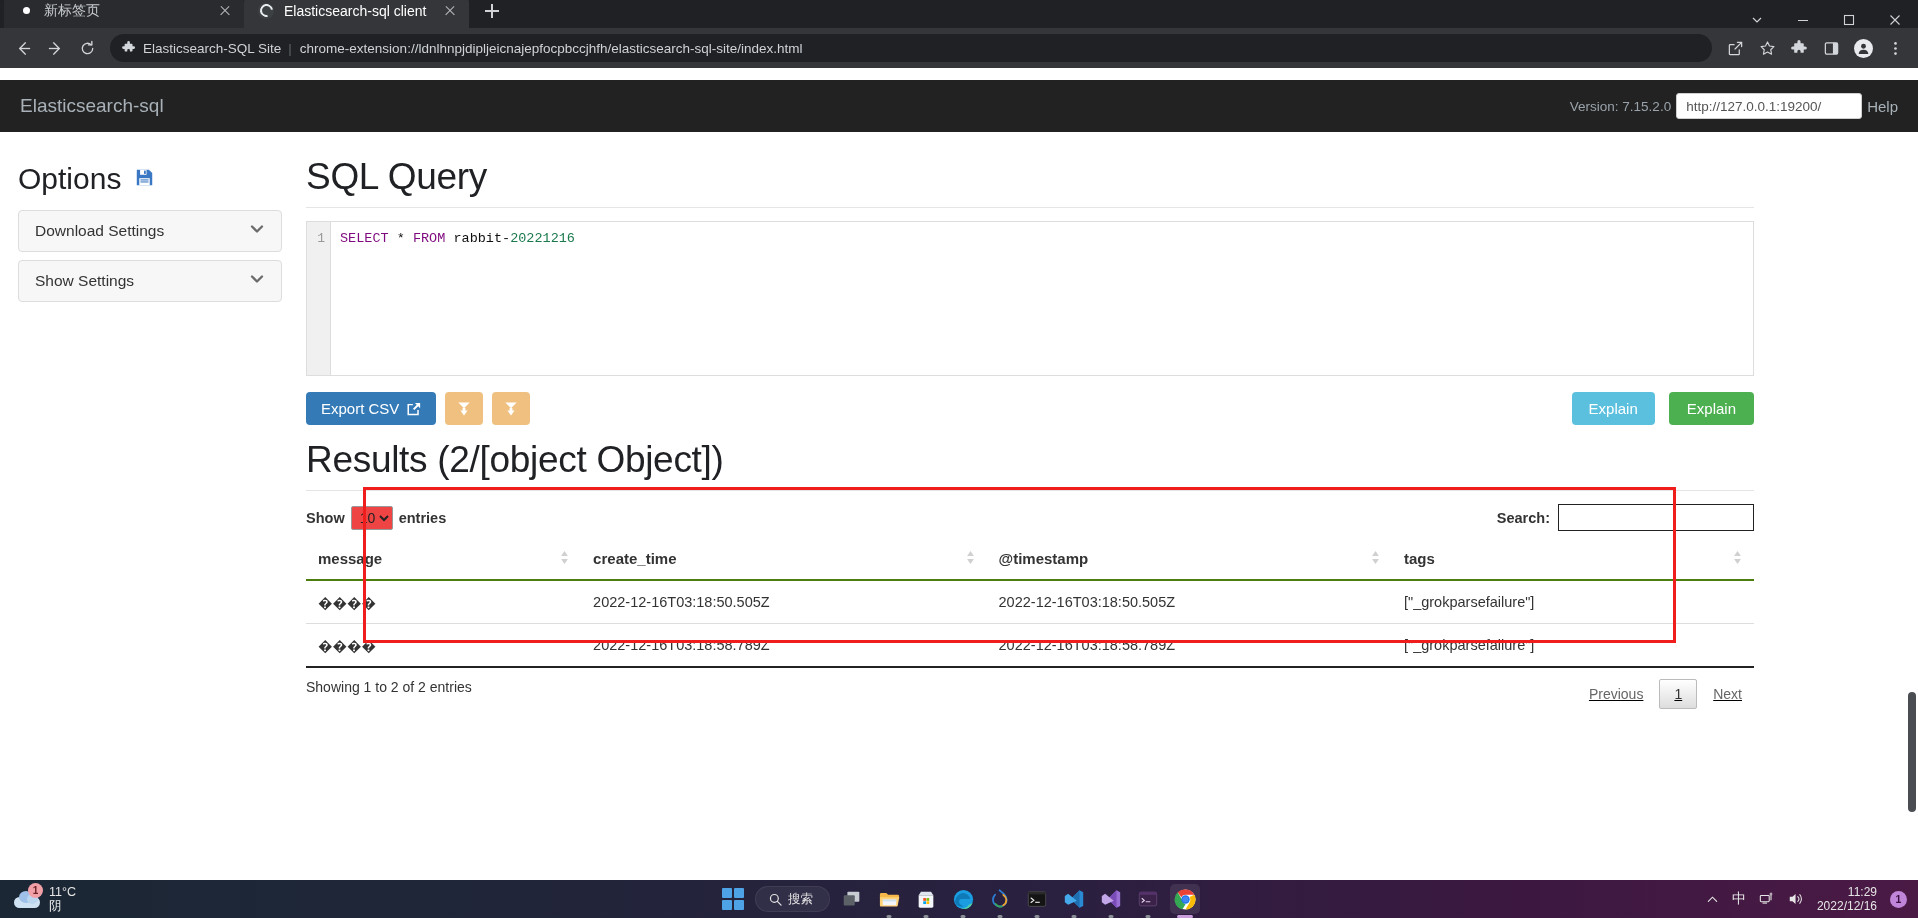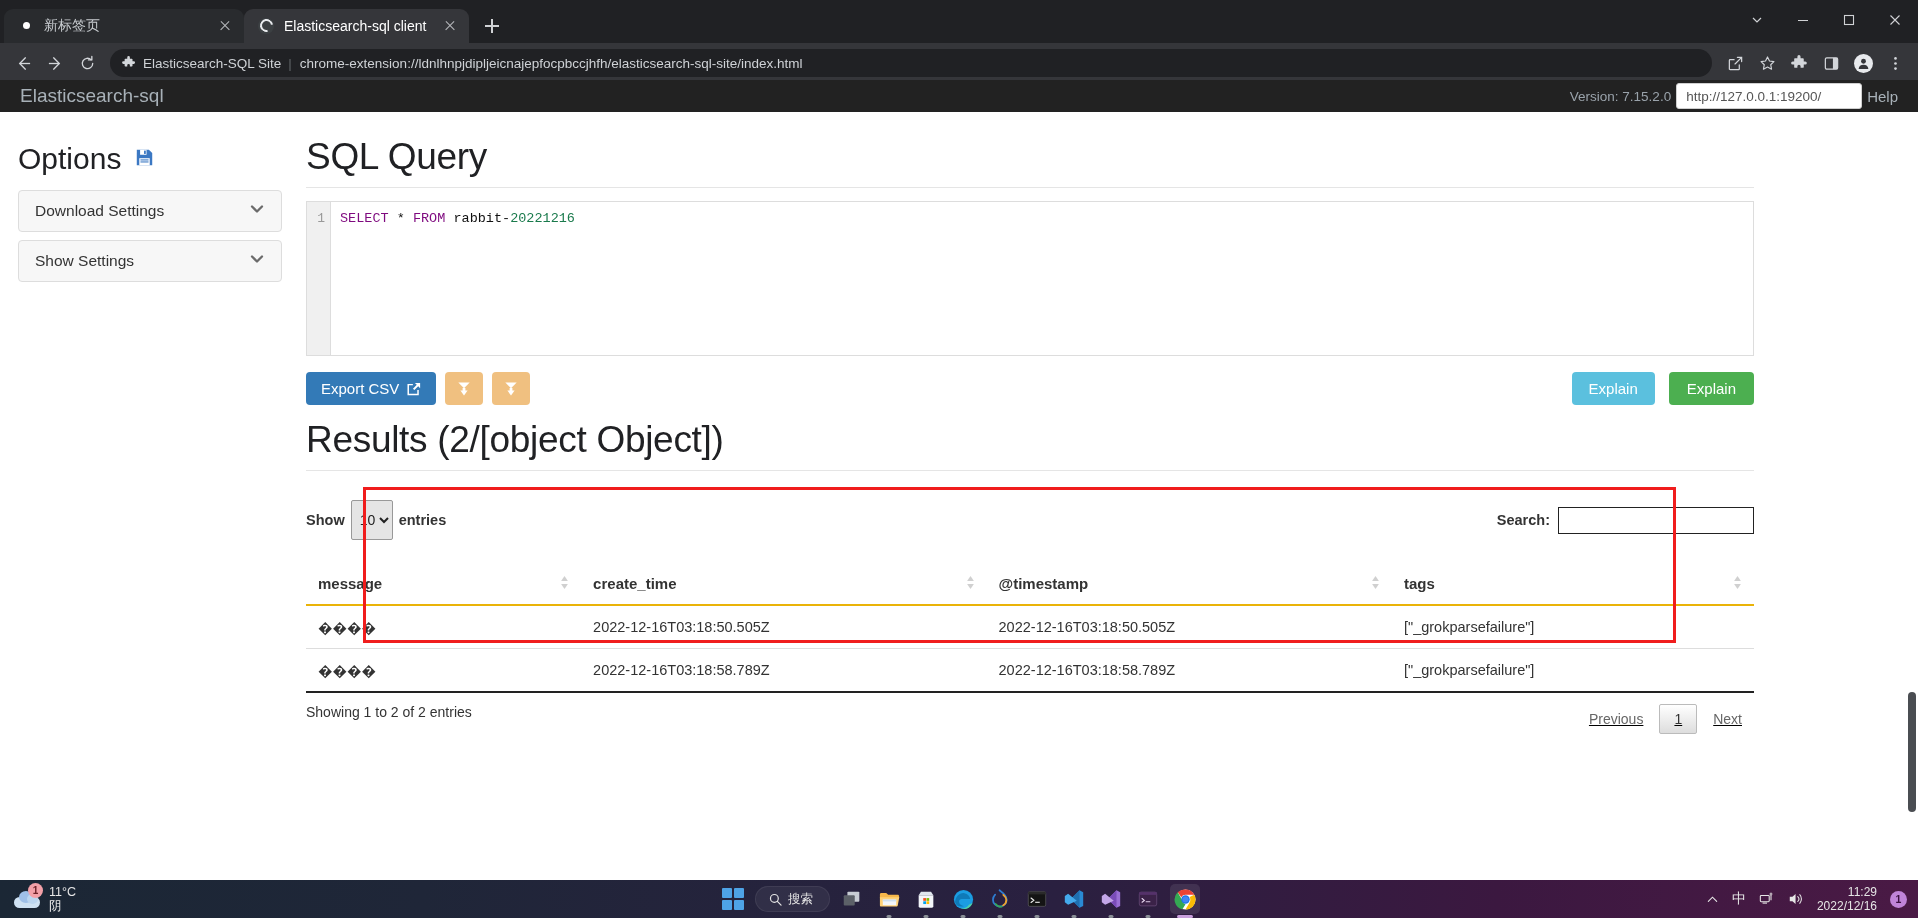--- a/index.html
+++ b/index.html
@@ -7,21 +7,21 @@
     width: 1918px; height: 918px;
     overflow: hidden;
     font-family: "Liberation Sans", sans-serif;
     background: #fff;
   }
 
   
   .browser { width: 1918px; height: 918px; position: relative; background:#fff; }
 
   .tabstrip {
-    height: 43px; background:#202124; display:flex; align-items:flex-end;
+    height: 28px; background:#202124; display:flex; align-items:flex-end;
     position:relative; padding-left: 4px;
   }
   .tab {
     height: 34px; display:flex; align-items:center; gap:9px;
     padding: 0 10px 0 14px; border-radius: 9px 9px 0 0;
     font-size: 14px; color:#c8ccd0; min-width: 150px; max-width: 300px;
     position: relative;
   }
   .tab.inactive { background: #292b2e; width: 240px; }
   .tab.active { background: #35363a; width: 225px; color:#fff; }
@@ -68,21 +68,21 @@
   .ext-badge{display:flex;align-items:center;gap:7px;white-space:nowrap;}
   .omni-sep{color:#5f6368;}
   .omni-url{color:#cfd2d6;white-space:nowrap;overflow:hidden;text-overflow:ellipsis;font-size:13.5px;}
   .tb-icon{width:30px;height:30px;display:flex;align-items:center;justify-content:center;color:#d3d6da;flex:0 0 30px;}
   .avatar-circ{width:19px;height:19px;border-radius:50%;background:#e8eaed;display:flex;align-items:center;justify-content:center;}
 
   
   .page { position:absolute; top:80px; left:0; right:0; bottom:38px; background:#fff; overflow:hidden;}
 
   .appbar{
-    height:32px; background:#222; color:#9aa3ab; display:flex; align-items:center;
+    height:52px; background:#222; color:#9aa3ab; display:flex; align-items:center;
     padding: 0 20px; position:relative;
   }
   .appbar-title{ font-size:19px; color:#a8b1b8; font-weight:400; }
   .appbar-right{ margin-left:auto; display:flex; align-items:center; gap:5px; }
   .version{ font-size:13.5px; color:#9aa3ab; }
   .host-input{
     width:186px;height:26px;background:#fff;border:1px solid #cfcfcf;border-radius:3px;
     font-size:13.5px;color:#555;padding:0 9px;font-family:"Liberation Sans",sans-serif;
   }
   .help-link{ font-size:15px;color:#a8b1b8; text-decoration:none; }
@@ -127,33 +127,33 @@
   .btn-search{ background:#4caf50; padding:0 18px; }
   .spacer{ flex:1; }
   .gap{ width:9px; }
   .gap2{ width:14px; }
 
   .h2{ font-size:37px; font-weight:400; color:#202124; margin-top:14px; padding-bottom:9px; letter-spacing:-0.3px;}
 
   .dt-top{ display:flex; align-items:center; margin-top:8px; margin-bottom:7px; }
   .dt-label{ font-size:14.5px; font-weight:bold; color:#333; }
   .dt-select{
-    margin: 16px 6px; height:40px; font-size:14px; font-family:"Liberation Sans",sans-serif;
-    border:1px solid #999; border-radius:2px; background:#e5e5e5; color:#222; padding-left:4px;
+    margin: 0 6px; height:24px; font-size:14px; font-family:"Liberation Sans",sans-serif;
+    border:1px solid #999; border-radius:2px; background:#ef4444; color:#222; padding-left:4px;
   }
   .dt-search-wrap{ margin-left:auto; display:flex; align-items:center; gap:8px; }
   .dt-search{
     width:196px;height:27px;border:1px solid #222;border-radius:0;background:#fff;
     font-size:14px;font-family:"Liberation Sans",sans-serif;padding:0 6px;
   }
 
   table.results{ width:100%; border-collapse:collapse; }
   table.results th{
     text-align:left; font-size:15px; font-weight:bold; color:#333;
-    padding: 12px 10px 12px 12px; border-bottom:2px solid #eab308; position:relative;
+    padding: 12px 10px 12px 12px; border-bottom:2px solid #4d7c0f; position:relative;
   }
   table.results td{
     font-size:14.5px; color:#333; padding: 11px 10px 11px 12px; border-bottom:1px solid #ddd;
   }
   table.results tr.last td{ border-bottom:2px solid #222; }
   .sort-arrows{ position:absolute; right:12px; top:50%; transform:translateY(-50%); opacity:.45; }
 
   .dt-bottom{ display:flex; margin-top:11px; padding-bottom:4px;}
   .dt-info{ font-size:14px; color:#333; }
   .pager{ margin-left:auto; display:flex; align-items:center; gap:0;text-decoration:underline; }

